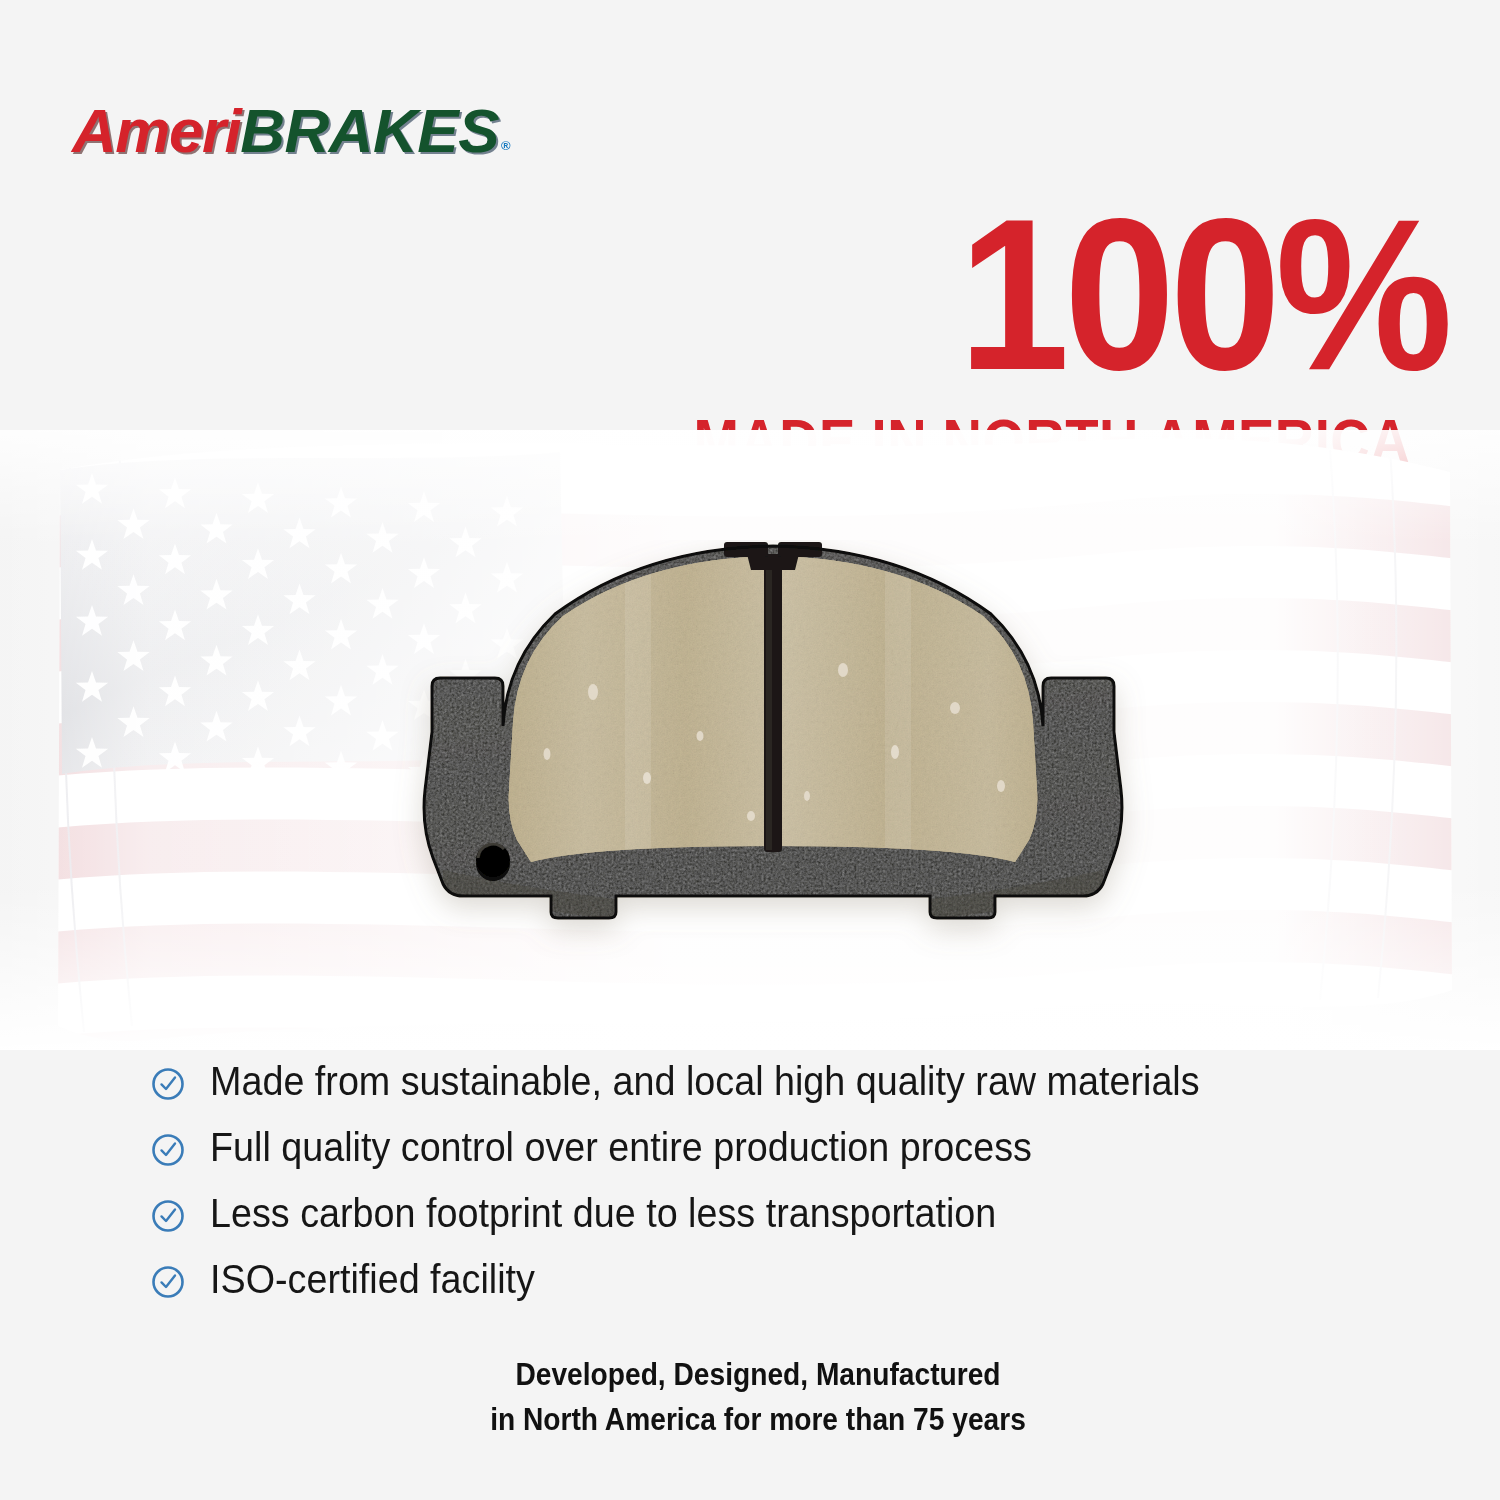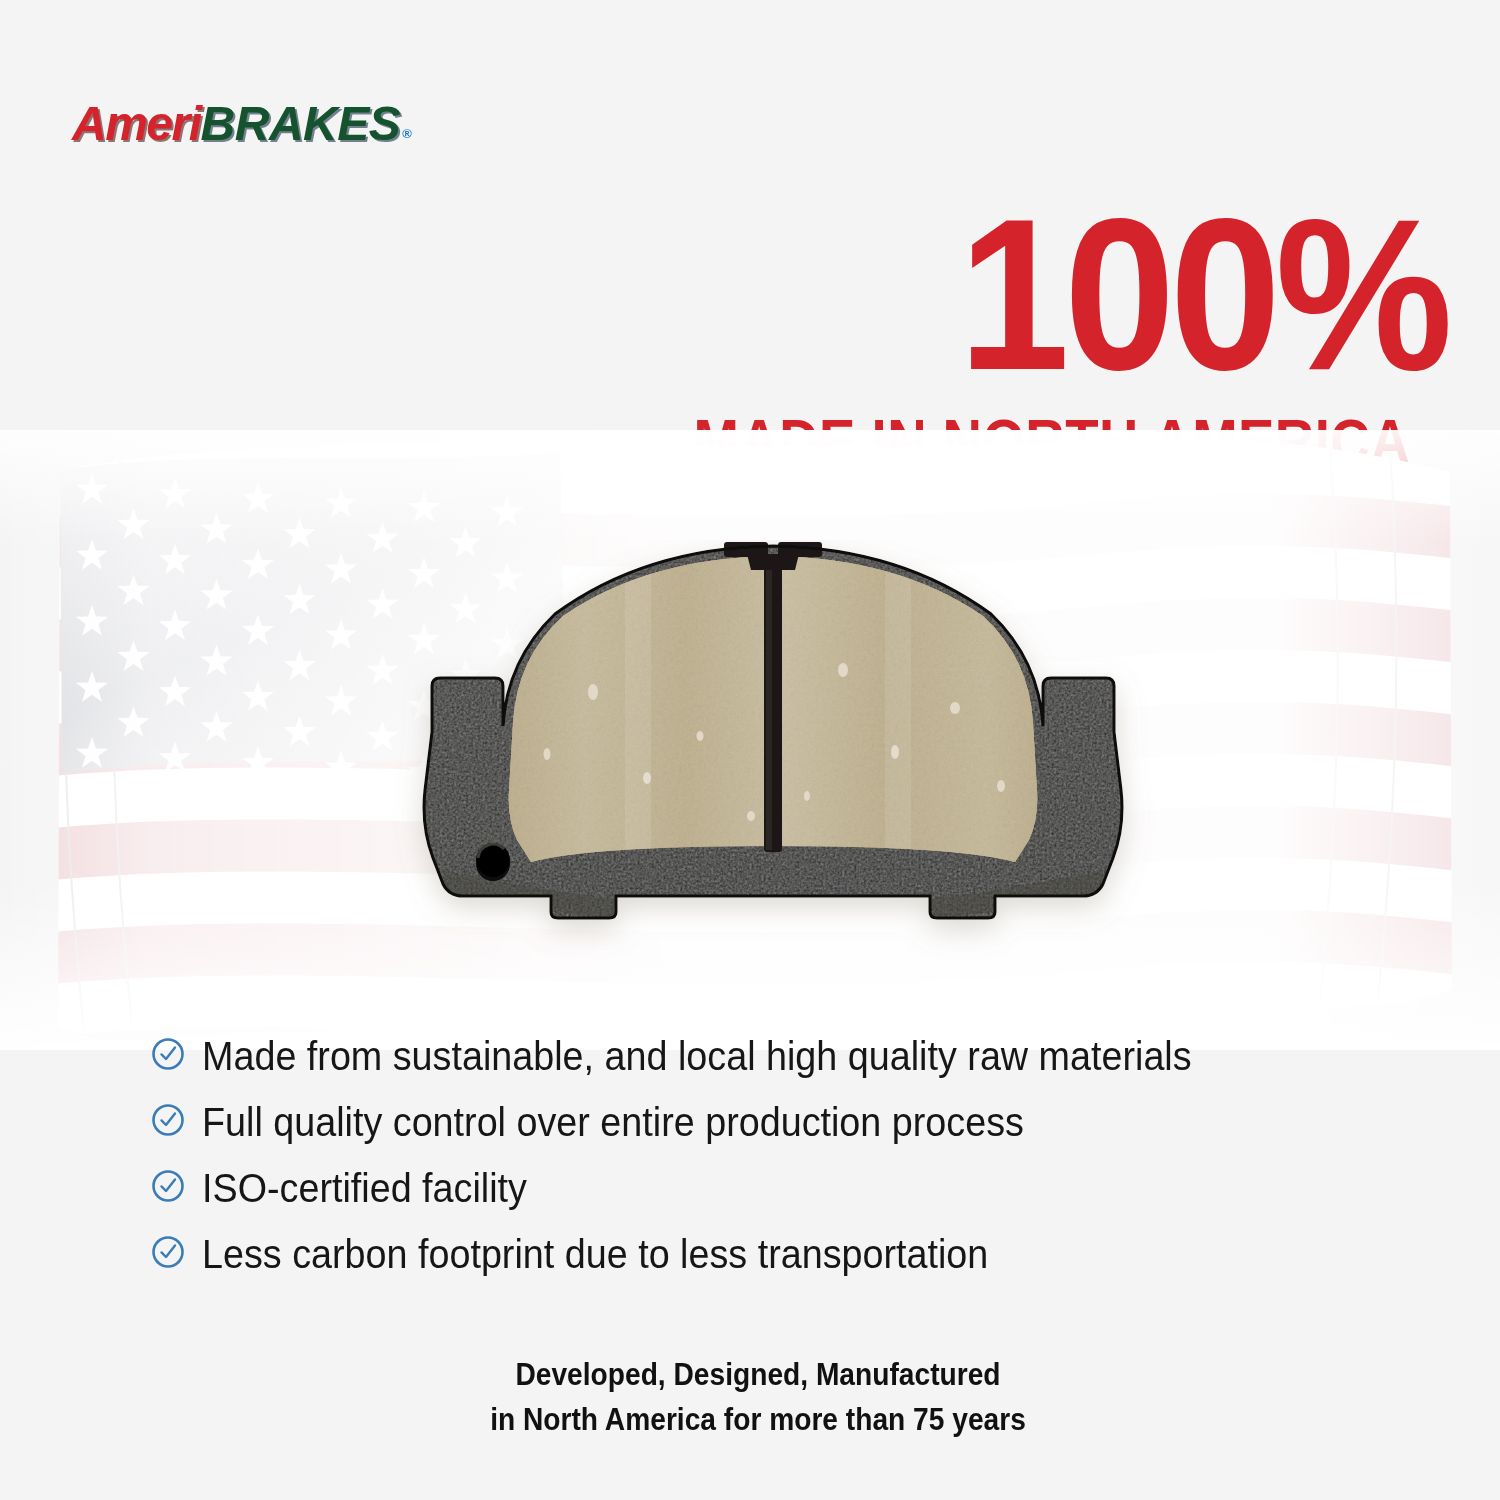--- a/index.html
+++ b/index.html
@@ -24,21 +24,21 @@
     top: 100px;
     height: 56px;
     display: flex;
     align-items: baseline;
     white-space: nowrap;
   }
   .logo-word {
     font-family: "Liberation Sans", "DejaVu Sans", sans-serif;
     font-weight: 700;
     font-style: italic;
-    font-size: 48px;
+    font-size: 62px;
     letter-spacing: -1.5px;
     line-height: 1;
   }
   #logo-ameri {
     color: #d5232b;
     text-shadow: 2px 2px 0 rgba(60,10,10,0.55);
   }
   #logo-brakes {
     color: #14532d;
     letter-spacing: -0.5px;
@@ -106,22 +106,23 @@
 
   
   #features {
     position: absolute;
     left: 150px;
     top: 1036px;
     width: 1240px;
   }
   .feature-row {
     display: flex;
-    align-items: flex-start;
+    align-items: flex-end;
     height: 66px;
+    gap: 8px;
   }
   .feature-icon {
     width: 36px;
     height: 36px;
     flex: 0 0 36px;
     margin-right: 16px;
     display: block;
   }
   .feature-text {
     font-family: "Liberation Sans Narrow", "Liberation Sans", "DejaVu Sans", sans-serif;
@@ -442,29 +443,29 @@
         <path d="M11.5 18.4 L16 23 L25 11.5" fill="none" stroke="#3a7cb8" stroke-width="2.4" stroke-linecap="round" stroke-linejoin="round"></path>
       </svg>
       <span class="feature-text">Full quality control over entire production process</span>
     </div>
 
     <div class="feature-row">
       <svg class="feature-icon" viewBox="0 0 36 36">
         <circle cx="18" cy="18" r="14.5" fill="none" stroke="#3a7cb8" stroke-width="2.6"></circle>
         <path d="M11.5 18.4 L16 23 L25 11.5" fill="none" stroke="#3a7cb8" stroke-width="2.4" stroke-linecap="round" stroke-linejoin="round"></path>
       </svg>
-      <span class="feature-text">ISO-certified facility</span>
+      <span class="feature-text">Less carbon footprint due to less transportation</span>
     </div>
 
     <div class="feature-row">
       <svg class="feature-icon" viewBox="0 0 36 36">
         <circle cx="18" cy="18" r="14.5" fill="none" stroke="#3a7cb8" stroke-width="2.6"></circle>
         <path d="M11.5 18.4 L16 23 L25 11.5" fill="none" stroke="#3a7cb8" stroke-width="2.4" stroke-linecap="round" stroke-linejoin="round"></path>
       </svg>
-      <span class="feature-text">Less carbon footprint due to less transportation</span>
+      <span class="feature-text">ISO-certified facility</span>
     </div>
 
   </div>
 
   <div id="footer">
     <div class="footer-line">Developed, Designed, Manufactured</div>
     <div class="footer-line">in North America for more than 75 years</div>
   </div>
 
 </div>

